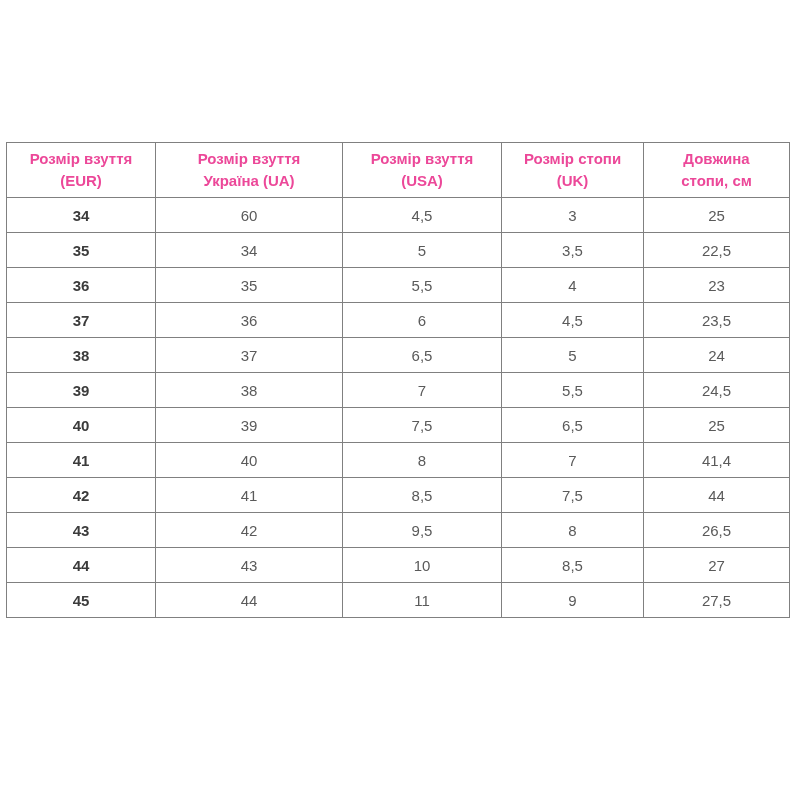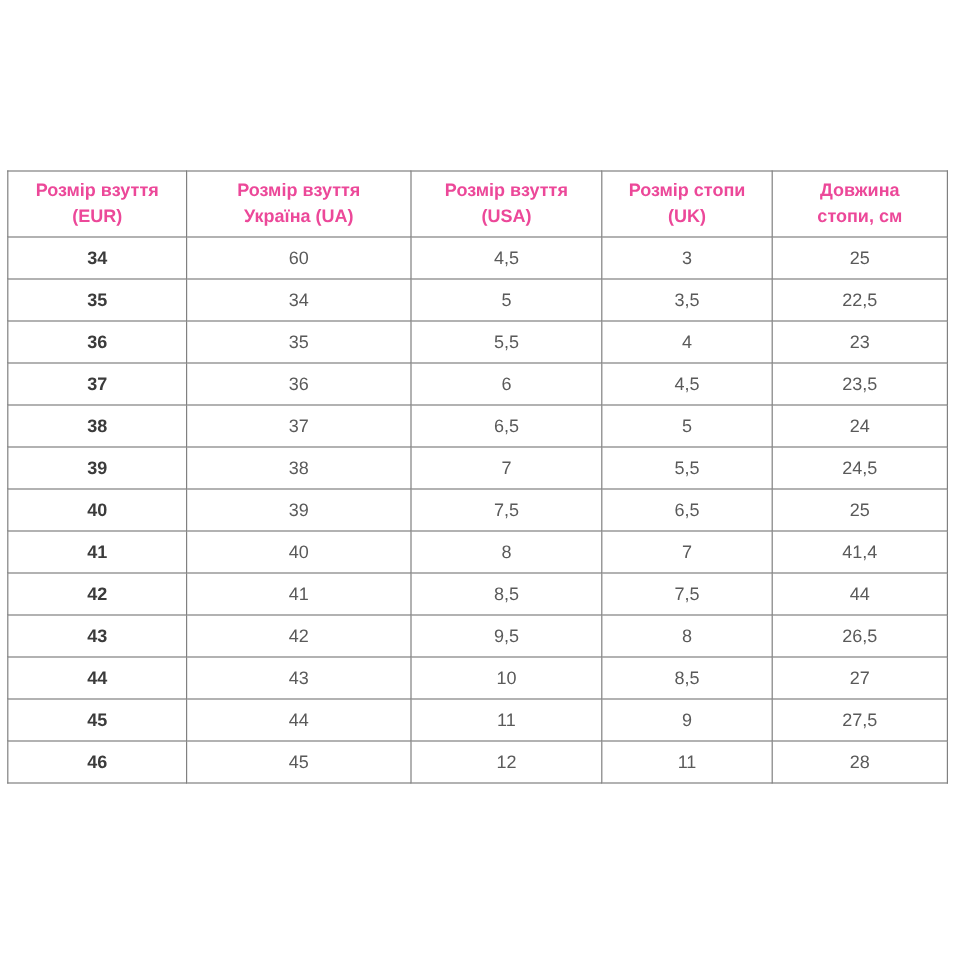--- a/index.html
+++ b/index.html
@@ -153,23 +153,16 @@
             <td>8,5</td>
             <td>27</td>
           </tr>
           <tr>
             <td class="bold">45</td>
             <td>44</td>
             <td>11</td>
             <td>9</td>
             <td>27,5</td>
           </tr>
-          <tr>
-            <td class="bold">46</td>
-            <td>45</td>
-            <td>12</td>
-            <td>11</td>
-            <td>28</td>
-          </tr>
         </tbody>
     </table>
   </div>
 </div>
 
 </body></html>

